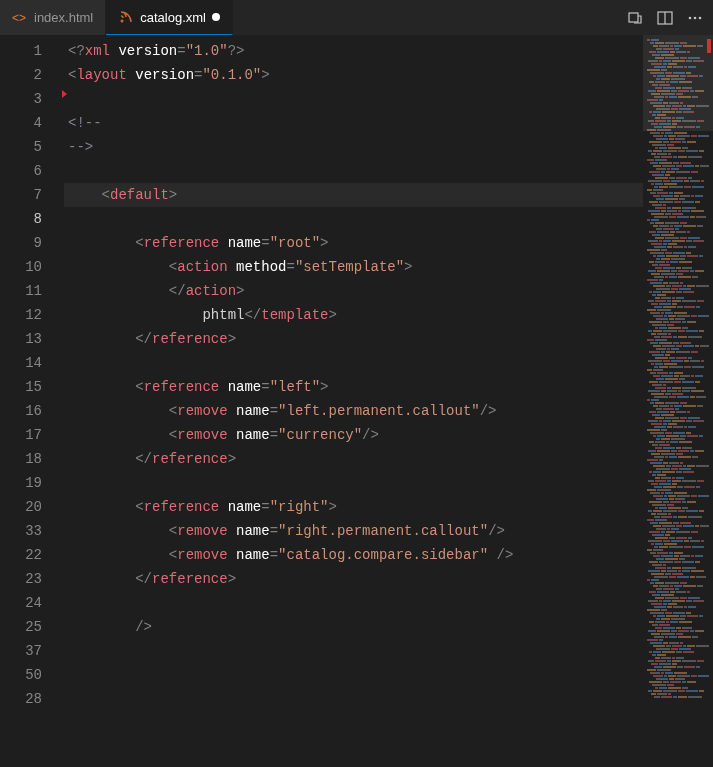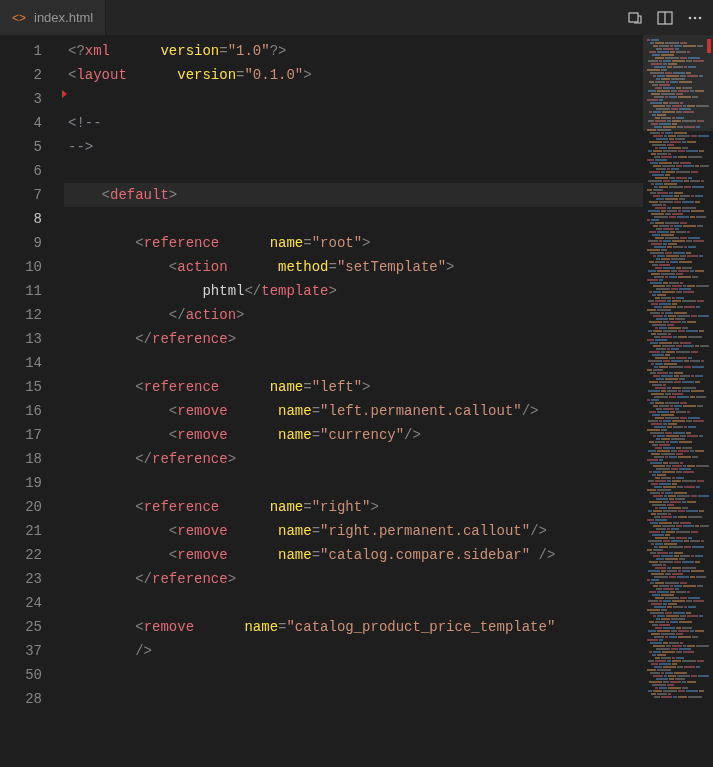--- a/index.html
+++ b/index.html
@@ -83,21 +83,21 @@
 .line {
   line-height: 24px;
   white-space: pre;
   padding-left: 4px;
 }
 .line.current {
   background: #2a2a2a;
 }
 .br { color: #808080; }
 .tag { color: #e06c75; }
-.attr { color: #fde047; margin-left: 42px; }
+.attr { color: #ffffff; }
 .str { color: #ce9178; }
 .txt { color: #d4d4d4; }
 .cmt { color: #6A9955; font-style: normal; color:#5c6370;}
 .cmt { color: #7f848e; }
 .minimap {
   width: 70px;
   background: #1e1e1e;
   position: relative;
   padding: 4px 4px;
 }
@@ -132,20 +132,30 @@
 <body>
 
 <div class="tab-bar">
   <div class="tab">
     <span class="icon">
       <svg viewBox="0 0 16 16">
           <text x="0" y="12" font-size="12" fill="#e37933">&lt;&gt;</text>
         </svg>
     </span>
     <span>index.html</span>
+  </div>
+  <div class="tab active">
+    <span class="icon">
+      <svg viewBox="0 0 16 16">
+          <path d="M3 3 A5 5 0 0 1 8 8 M3 3 A10 10 0 0 1 13 13 M3 7 A2 2 0 0 1 5 9" stroke="#cc6633" fill="none" stroke-width="1.5"></path>
+          <circle cx="4" cy="12" r="1.5" fill="#cc6633"></circle>
+        </svg>
+    </span>
+    <span>catalog.xml</span>
+    <span class="dirty"></span>
   </div>
   <div class="tab-actions">
     <span class="act">
       <svg viewBox="0 0 16 16" stroke="#c5c5c5" fill="none" stroke-width="1.2">
           <rect x="2" y="3" width="9" height="9"></rect>
           <path d="M11 6 h3 v7 h-7"></path>
         </svg>
     </span>
     <span class="act">
       <svg viewBox="0 0 16 16" stroke="#c5c5c5" fill="none" stroke-width="1.2">
@@ -180,21 +190,21 @@
     <div class="ln">12</div>
     <div class="ln"></div>
     <div class="ln">13</div>
     <div class="ln">14</div>
     <div class="ln">15</div>
     <div class="ln">16</div>
     <div class="ln">17</div>
     <div class="ln">18</div>
     <div class="ln">19</div>
     <div class="ln">20</div>
-    <div class="ln">21</div>
+    <div class="ln">33</div>
     <div class="ln">22</div>
     <div class="ln">23</div>
     <div class="ln">24</div>
     <div class="ln">25</div>
     <div class="ln">37</div>
     <div class="ln"></div>
     <div class="ln">50</div>
     <div class="ln">28</div>
   </div>
 
@@ -202,35 +212,34 @@
     <div class="line"><span class="br">&lt;?</span><span class="tag">xml</span><span> </span><span class="attr">version</span><span class="br">=</span><span class="str">"1.0"</span><span class="br">?&gt;</span></div>
     <div class="line"><span class="br">&lt;</span><span class="tag">layout</span><span> </span><span class="attr">version</span><span class="br">=</span><span class="str">"0.1.0"</span><span class="br">&gt;</span></div>
     <div class="line"> </div>
     <div class="line"><span class="cmt">&lt;!--</span></div>
     <div class="line"><span class="cmt">--&gt;</span></div>
     <div class="line"> </div>
     <div class="line current"><span class="pad">    </span><span class="br">&lt;</span><span class="tag">default</span><span class="br">&gt;</span></div>
     <div class="line"><span class="pad">    </span></div>
     <div class="line"><span class="pad">        </span><span class="br">&lt;</span><span class="tag">reference</span><span> </span><span class="attr">name</span><span class="br">=</span><span class="str">"root"</span><span class="br">&gt;</span></div>
     <div class="line"><span class="pad">            </span><span class="br">&lt;</span><span class="tag">action</span><span> </span><span class="attr">method</span><span class="br">=</span><span class="str">"setTemplate"</span><span class="br">&gt;</span></div>
+    <div class="line"><span class="pad">            </span><span class="br">&lt;/</span><span class="tag">action</span><span class="br">&gt;</span></div>
     <div class="line"><span class="pad">                </span><span class="txt">phtml</span><span class="br">&lt;/</span><span class="tag">template</span><span class="br">&gt;</span></div>
-    <div class="line"><span class="pad">            </span><span class="br">&lt;/</span><span class="tag">action</span><span class="br">&gt;</span></div>
     <div class="line"><span class="pad">        </span><span class="br">&lt;/</span><span class="tag">reference</span><span class="br">&gt;</span></div>
     <div class="line"><span class="pad">    </span></div>
     <div class="line"><span class="pad">        </span><span class="br">&lt;</span><span class="tag">reference</span><span> </span><span class="attr">name</span><span class="br">=</span><span class="str">"left"</span><span class="br">&gt;</span></div>
     <div class="line"><span class="pad">            </span><span class="br">&lt;</span><span class="tag">remove</span><span> </span><span class="attr">name</span><span class="br">=</span><span class="str">"left.permanent.callout"</span><span class="br">/&gt;</span></div>
     <div class="line"><span class="pad">            </span><span class="br">&lt;</span><span class="tag">remove</span><span> </span><span class="attr">name</span><span class="br">=</span><span class="str">"currency"</span><span class="br">/&gt;</span></div>
     <div class="line"><span class="pad">        </span><span class="br">&lt;/</span><span class="tag">reference</span><span class="br">&gt;</span></div>
     <div class="line"><span class="pad">    </span></div>
     <div class="line"><span class="pad">        </span><span class="br">&lt;</span><span class="tag">reference</span><span> </span><span class="attr">name</span><span class="br">=</span><span class="str">"right"</span><span class="br">&gt;</span></div>
     <div class="line"><span class="pad">            </span><span class="br">&lt;</span><span class="tag">remove</span><span> </span><span class="attr">name</span><span class="br">=</span><span class="str">"right.permanent.callout"</span><span class="br">/&gt;</span></div>
     <div class="line"><span class="pad">            </span><span class="br">&lt;</span><span class="tag">remove</span><span> </span><span class="attr">name</span><span class="br">=</span><span class="str">"catalog.compare.sidebar"</span><span class="br"> /&gt;</span></div>
     <div class="line"><span class="pad">        </span><span class="br">&lt;/</span><span class="tag">reference</span><span class="br">&gt;</span></div>
     <div class="line"><span class="pad">    </span></div>
-    <div class="line"><span class="pad">        </span><span class="br">&lt;</span><span class="tag">remove</span><span> </span><span class="attr">name</span><span class="br">=</span><span class="str">"catalog_product_price_template"</span></div>
     <div class="line"><span class="pad">        </span><span class="br">/&gt;</span></div>
     <div class="line"><span class="pad">    </span></div>
   </div>
 
   <div class="minimap">
     <div class="viewport"></div>
     <div class="decor-bar"></div>
     <div id="mm-lines">
         <div class="mm-line">
           <span class="mm-red" style="width: 3px; margin-left: 0px;"></span>

